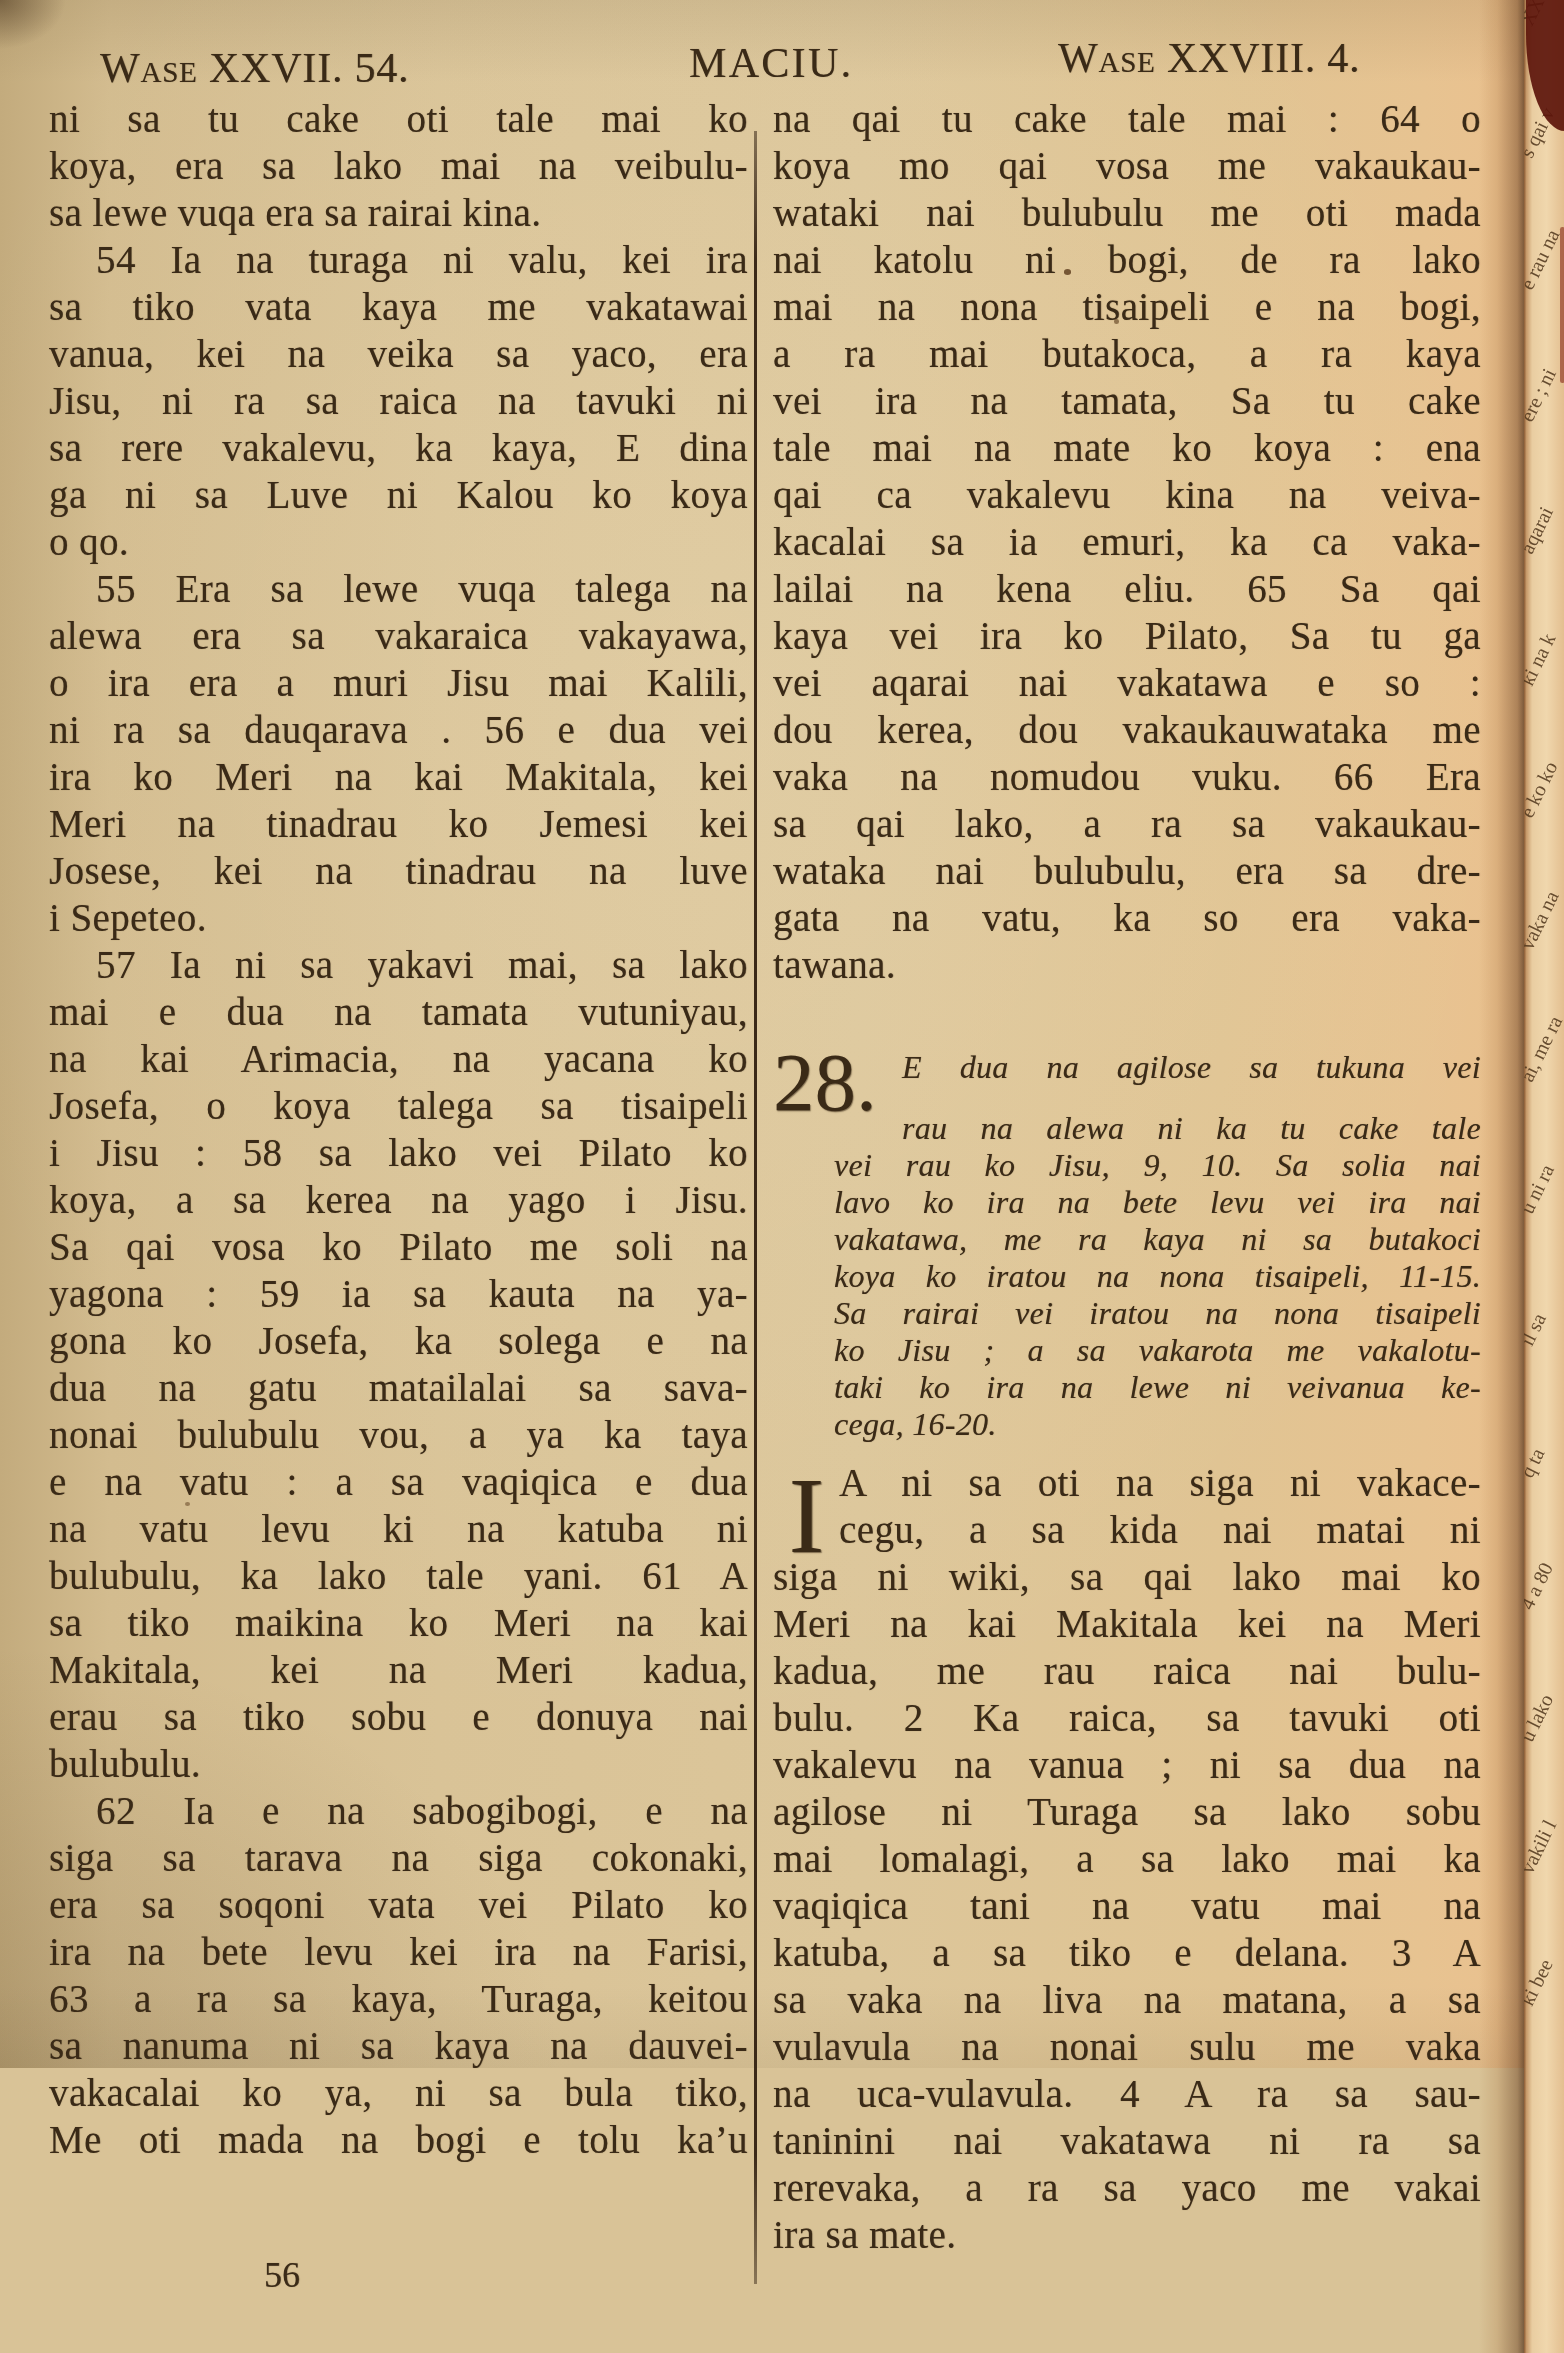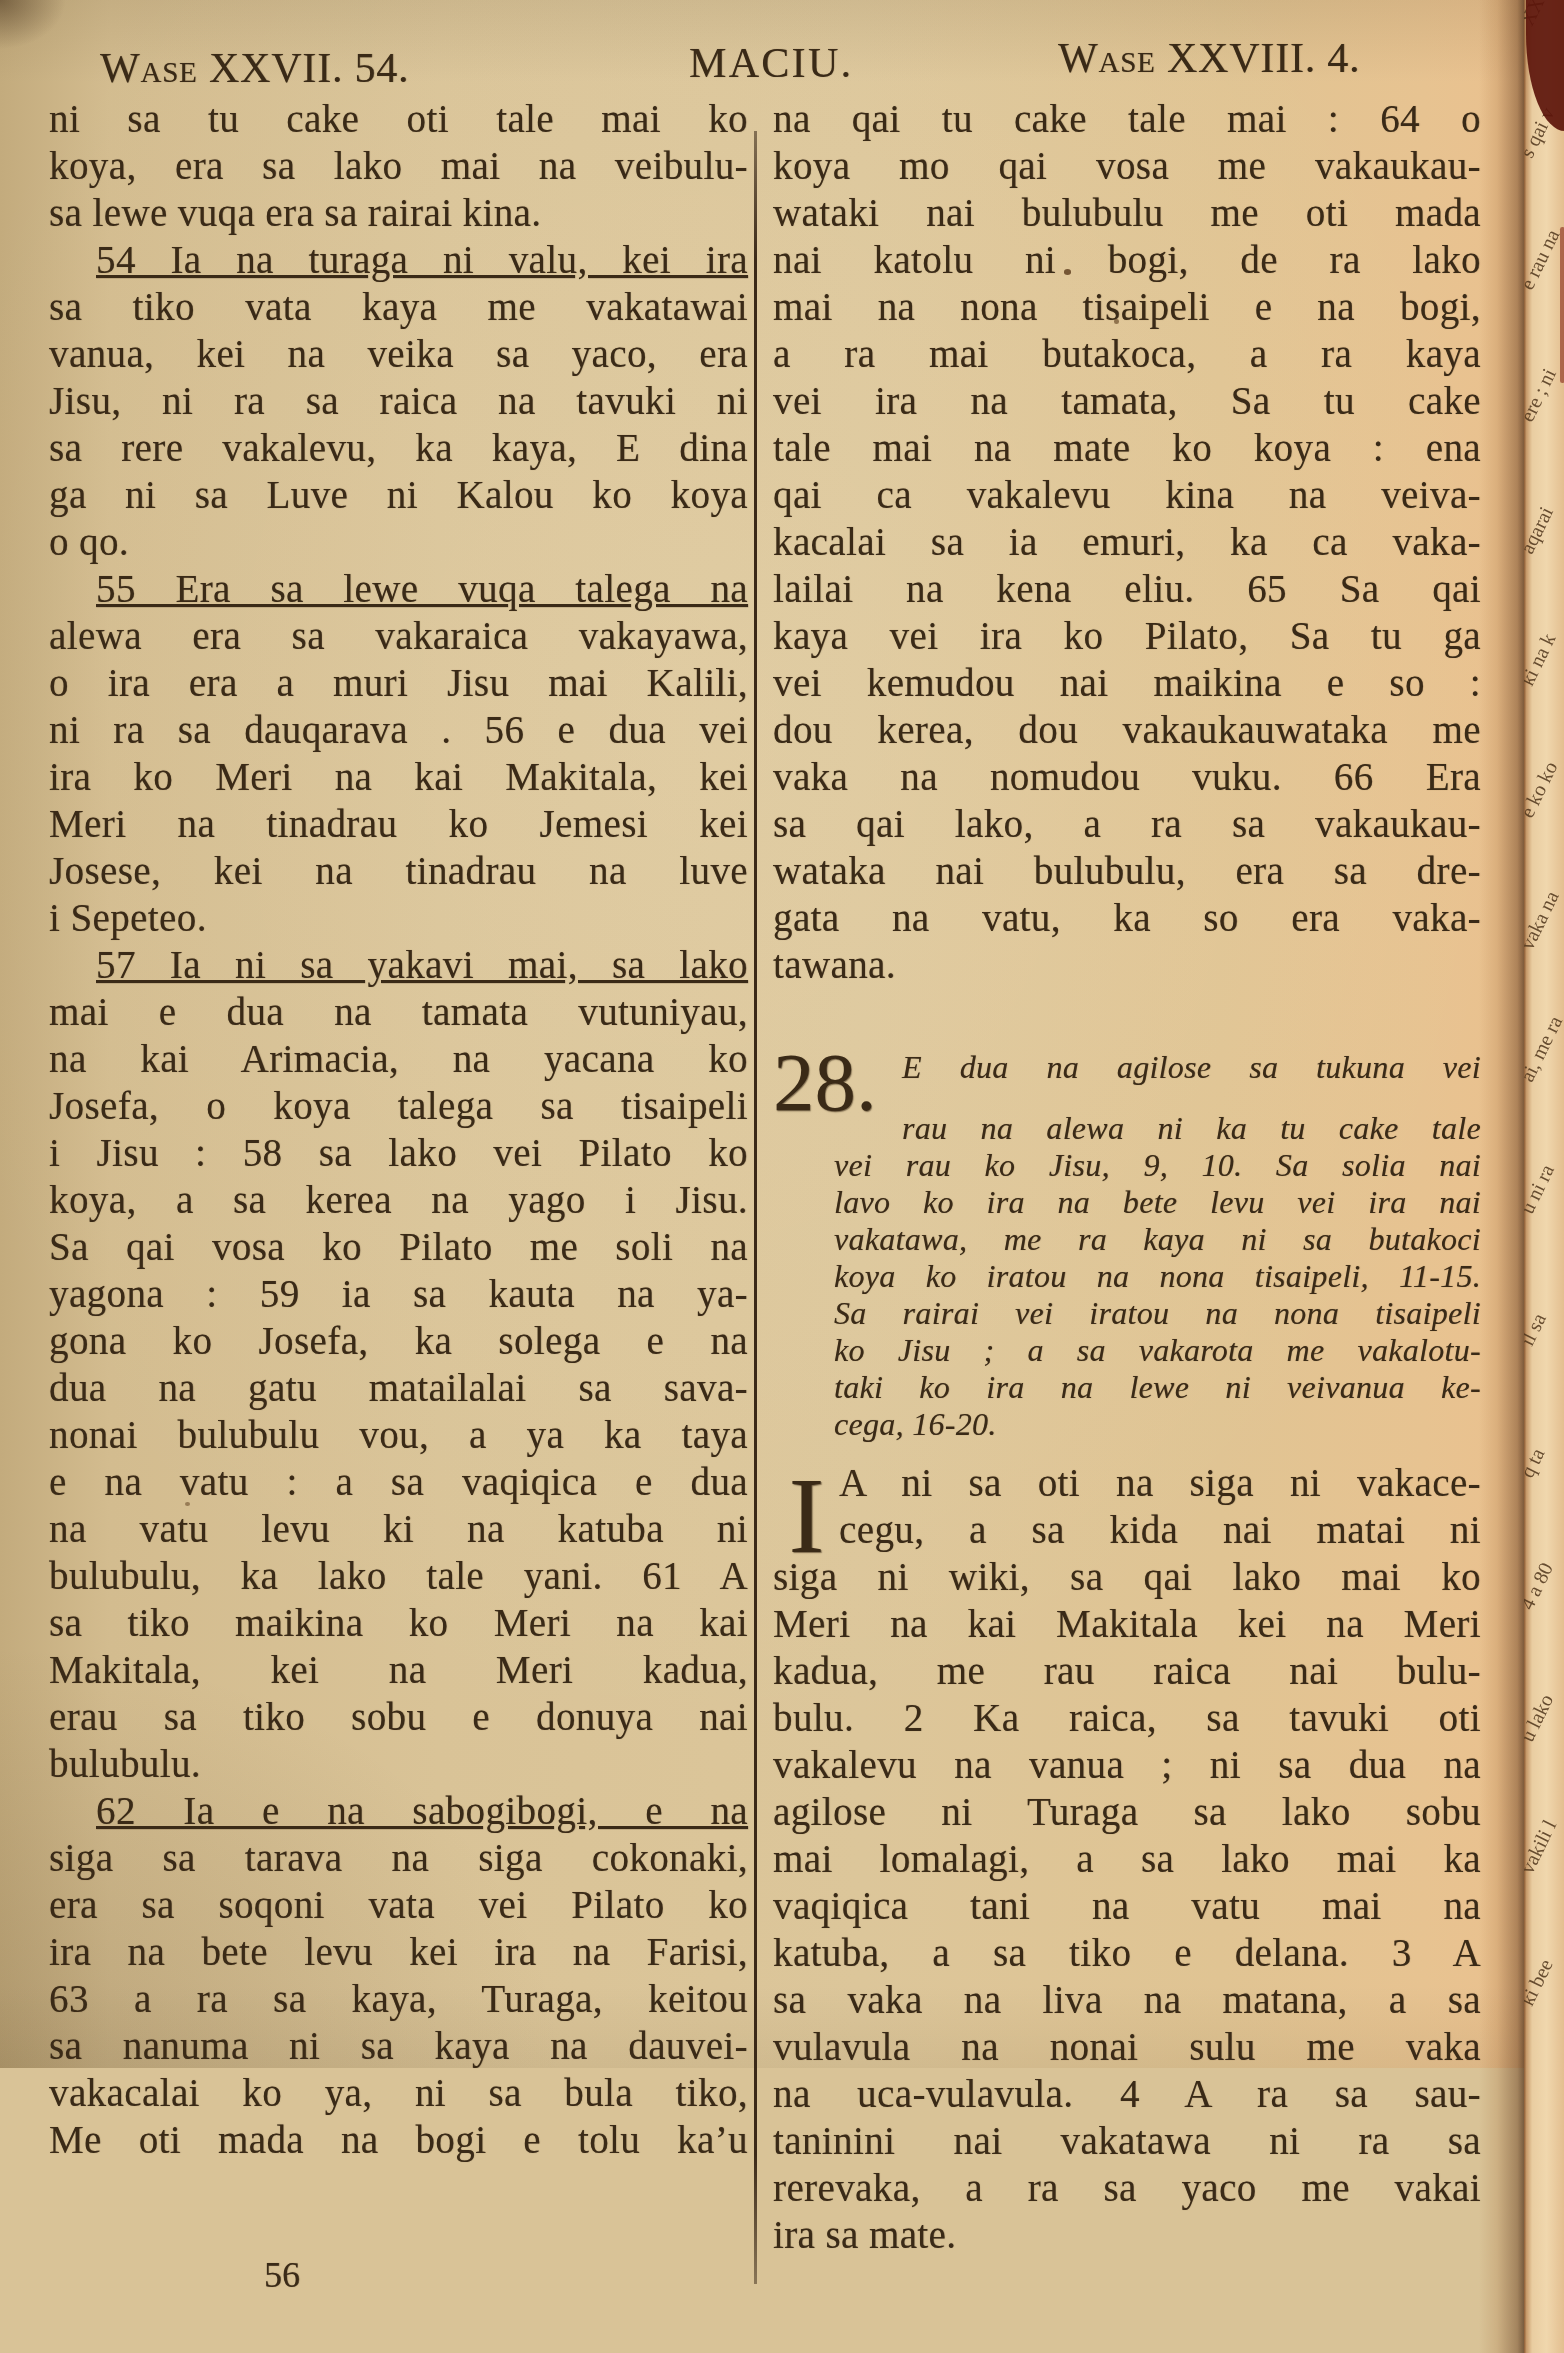--- a/index.html
+++ b/index.html
@@ -27,21 +27,21 @@
   .sc{font-variant:small-caps;}
   
   .col{position:absolute;top:95px;text-shadow:0.3px 0.3px 0.8px rgba(58,42,22,.5);}
   .col-left{left:49px;width:699px;}
   .col-right{left:773px;width:708px;}
   .line{
     box-sizing:border-box;width:100%;height:47px;line-height:47px;
     font-size:39px;letter-spacing:0.4px;
     text-align:justify;text-align-last:justify;
   }
-  .line[data-kind="s"]{text-indent:47px;text-decoration:underline;}
+  .line[data-kind="s"]{text-indent:47px;}
   .line[data-kind="e"]{text-align-last:left;}
   .line[data-kind="d"]{padding-left:66px;}
   
   .summary{position:relative;margin-top:61px;}
   .summary .line{
     height:37px;line-height:37px;font-size:32px;font-style:italic;letter-spacing:0.3px;
   }
   .summary .line[data-kind="f"]{padding-left:129px;margin-top:24px;}
   .summary .line[data-kind="c"]{padding-left:61px;}
   .summary .line[data-kind="ce"]{padding-left:61px;text-align-last:left;}
@@ -154,21 +154,21 @@
         <div class="line" data-kind="n">wataki nai bulubulu me oti mada</div>
         <div class="line" data-kind="n">nai katolu ni bogi, de ra lako</div>
         <div class="line" data-kind="n">mai na nona tisaipeli e na bogi,</div>
         <div class="line" data-kind="n">a ra mai butakoca, a ra kaya</div>
         <div class="line" data-kind="n">vei ira na tamata, Sa tu cake</div>
         <div class="line" data-kind="n">tale mai na mate ko koya : ena</div>
         <div class="line" data-kind="n">qai ca vakalevu kina na veiva-</div>
         <div class="line" data-kind="n">kacalai sa ia emuri, ka ca vaka-</div>
         <div class="line" data-kind="n">lailai na kena eliu. 65 Sa qai</div>
         <div class="line" data-kind="n">kaya vei ira ko Pilato, Sa tu ga</div>
-        <div class="line" data-kind="n">vei kemudou nai maikina e so :</div>
+        <div class="line" data-kind="n">vei aqarai nai vakatawa e so :</div>
         <div class="line" data-kind="n">dou kerea, dou vakaukauwataka me</div>
         <div class="line" data-kind="n">vaka na nomudou vuku. 66 Era</div>
         <div class="line" data-kind="n">sa qai lako, a ra sa vakaukau-</div>
         <div class="line" data-kind="n">wataka nai bulubulu, era sa dre-</div>
         <div class="line" data-kind="n">gata na vatu, ka so era vaka-</div>
         <div class="line" data-kind="e">tawana.</div>
       </div>
 
     <section class="summary">
       <div class="chap-num">28.</div>

